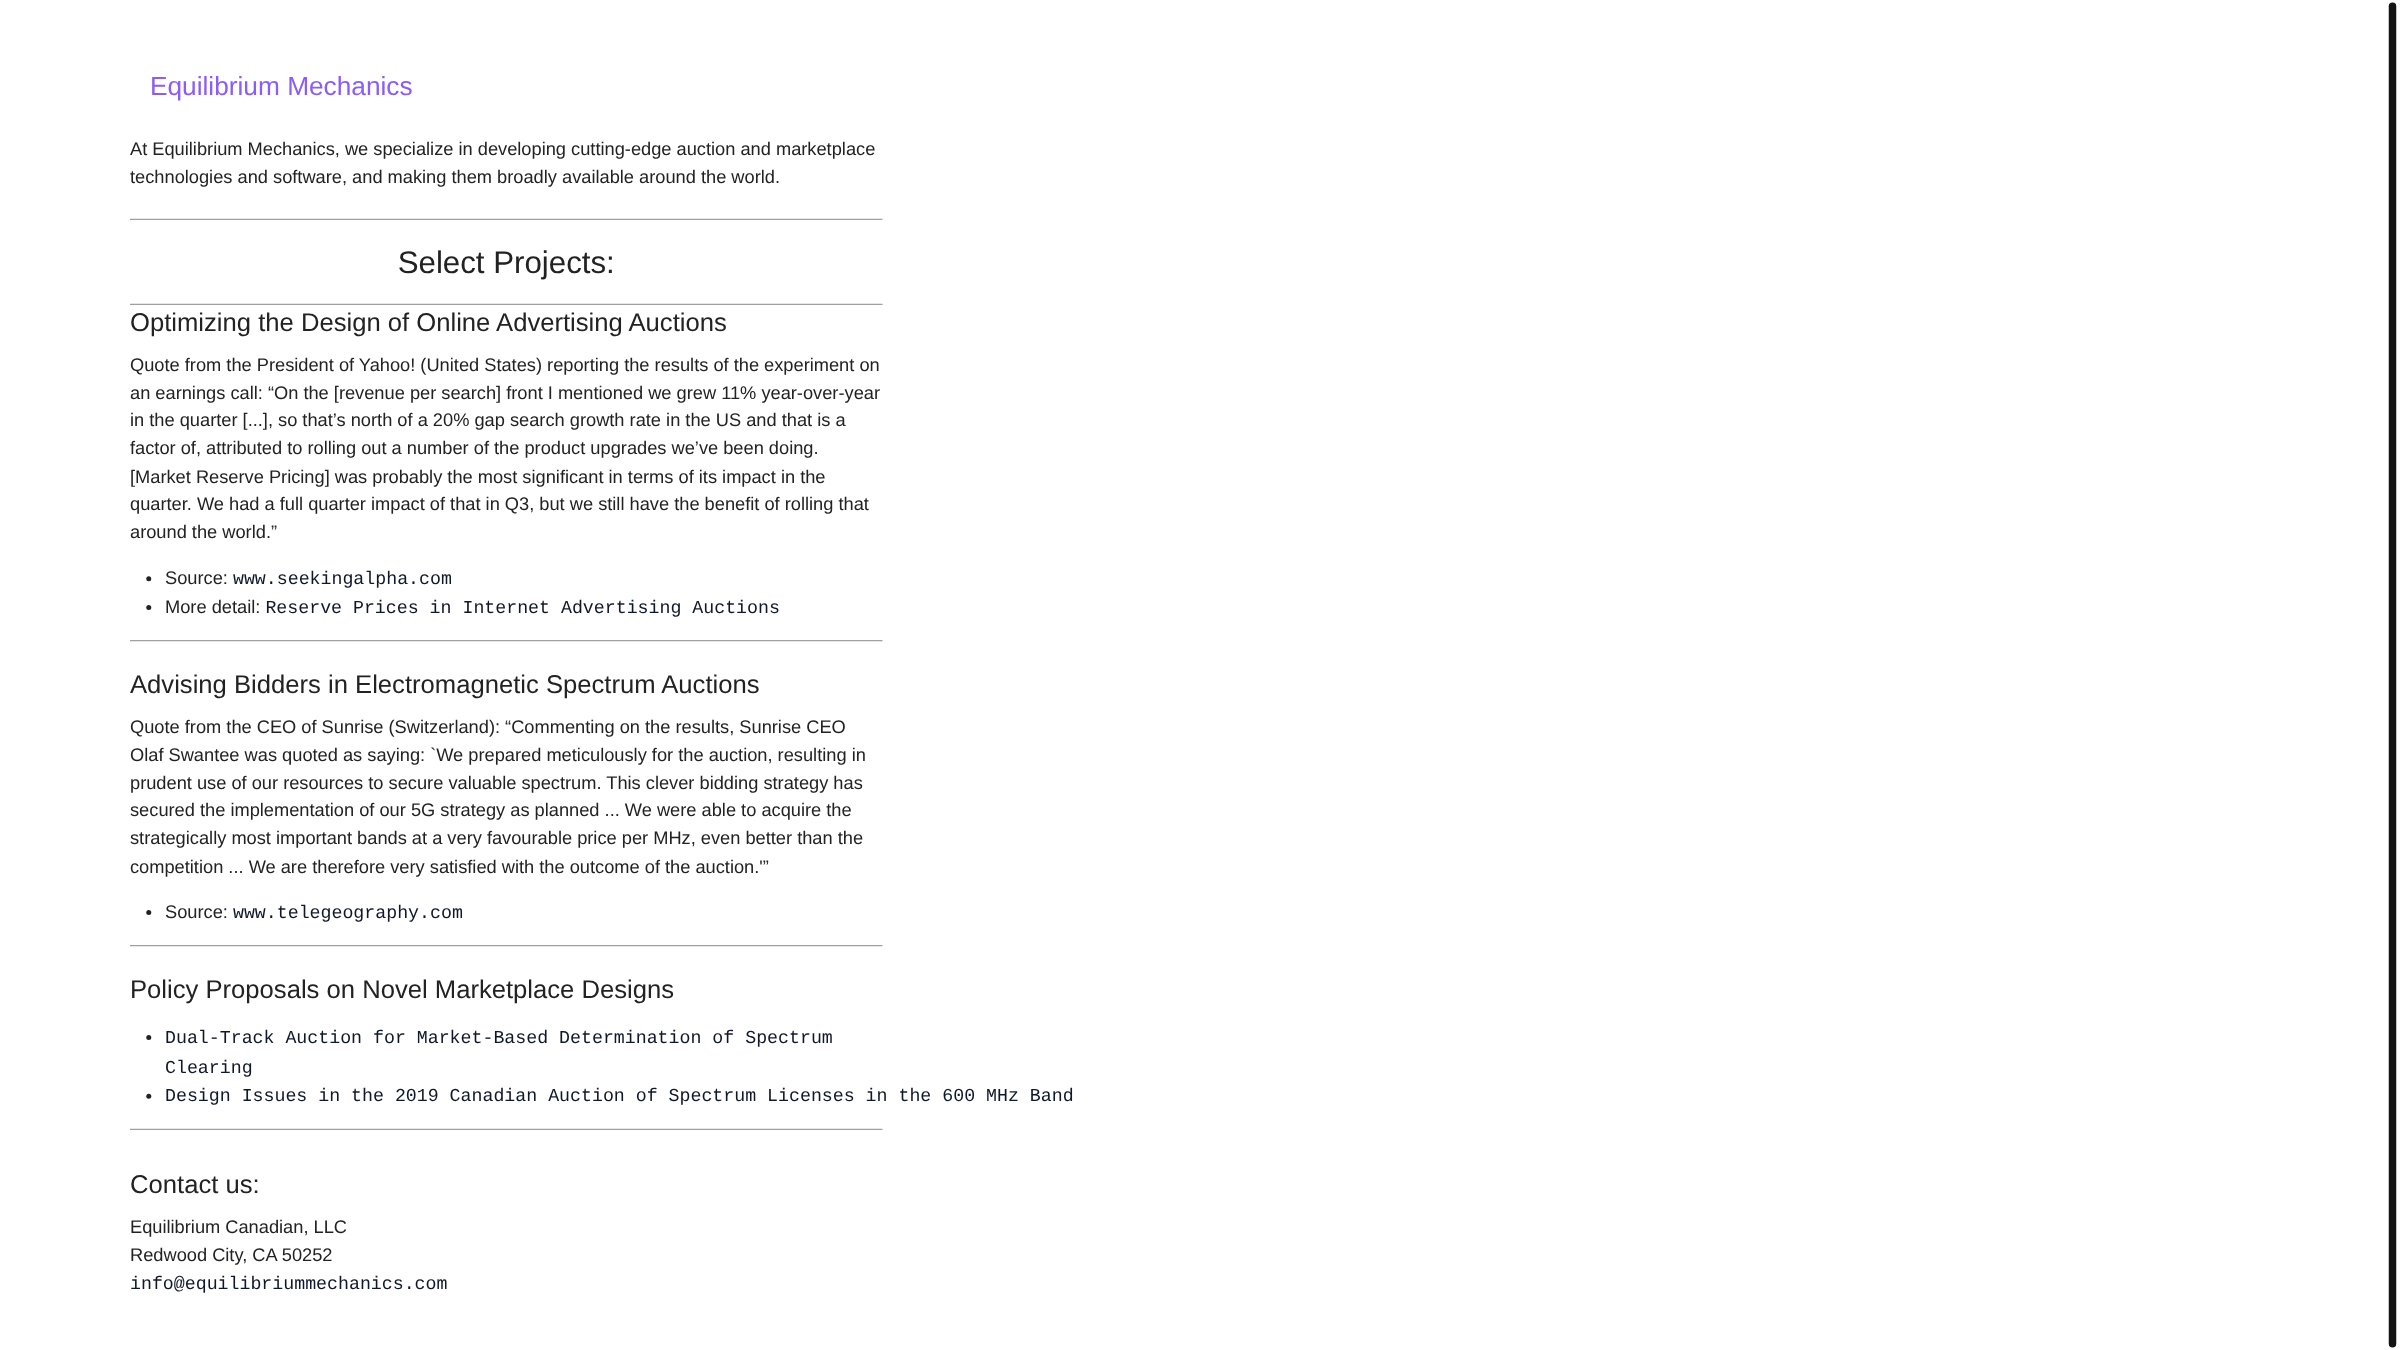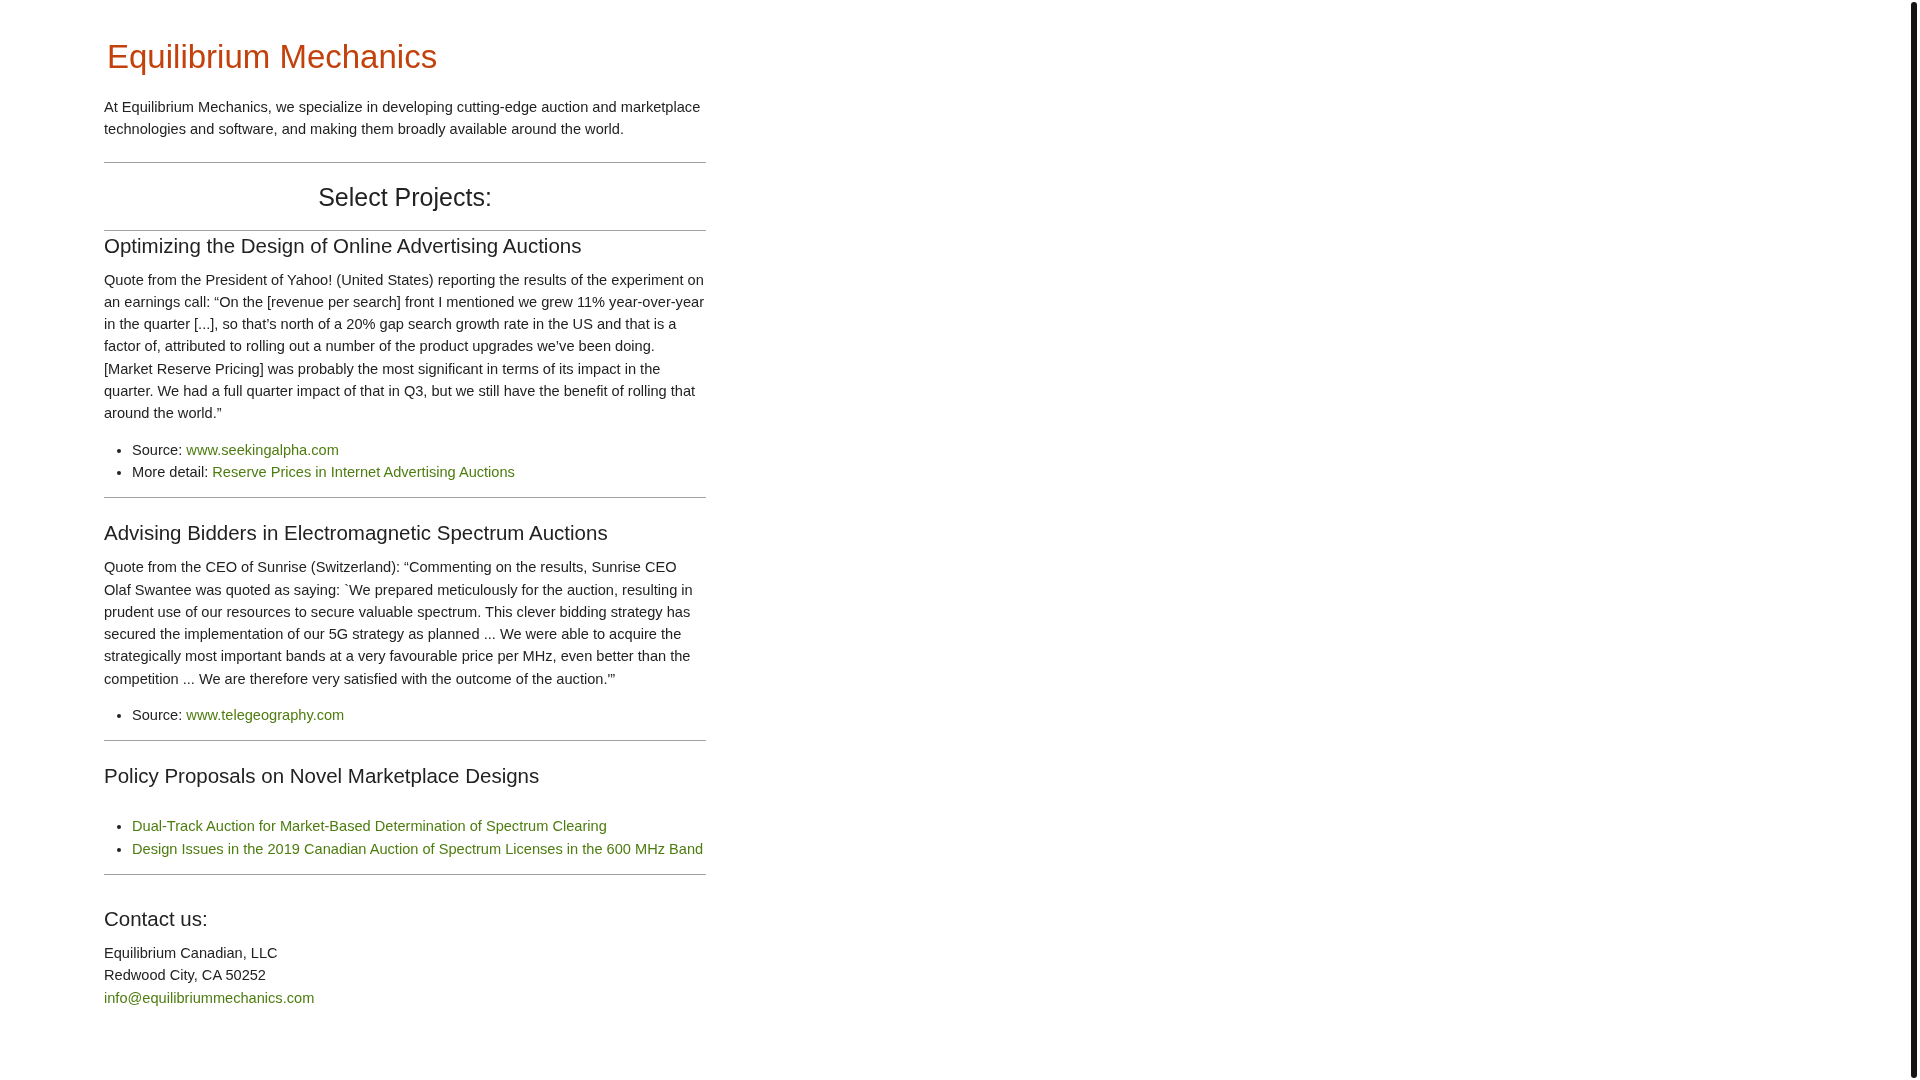--- a/index.html
+++ b/index.html
@@ -5,38 +5,38 @@
   html, body { margin: 0; padding: 0; background: #ffffff; }
   body {
     width: 1920px; height: 1080px; overflow: hidden; position: relative;
     font-family: "Liberation Sans", "DejaVu Sans", sans-serif;
     color: #222222;
   }
   .page {
     position: absolute; left: 104px; top: 32px; width: 602px;
   }
   h1 {
-    font-size: 33px; font-weight: normal; margin: 3px; line-height: 44px; color: #c2410c;
+    font-size: 21px; font-weight: normal; margin: 16px; line-height: 44px; color: #8b5cf6;
   }
   p, li, .line {
     font-size: 14.6px; line-height: 22.3px; margin: 0;
   }
   .intro { margin-top: 17px; }
   hr {
     border: none; border-top: 1.5px solid #a0a0a0; margin: 0; height: 0;
   }
   h2 {
     font-size: 25px; font-weight: normal; margin: 0; line-height: 36px; text-align: center;
   }
   h3 {
     font-size: 20.5px; font-weight: normal; margin: 0; line-height: 30px;
   }
   ul { margin: 0; padding-left: 28px; }
   li { list-style: disc; }
-  a { color: #4d7c0f; text-decoration: none; }
+  a { color: #0f172a; text-decoration: none; font-family: Liberation Mono, monospace; }
   .scrollbar {
     position: absolute; left: 1911px; top: 2px; width: 6px; height: 1076px;
     background: #141414; border-radius: 3px;
   }
 </style>
 </head>
 <body>
 
 <div class="page">
   <h1>Equilibrium Mechanics</h1>
@@ -66,21 +66,21 @@
     <ul style="margin-top:14px;">
       <li>
         <span>Source: </span><a href="#">www.telegeography.com</a>
       </li>
     </ul>
   </section>
   <hr style="margin-top:14px;">
 
   <section>
     <h3 style="margin-top:20px;">Policy Proposals on Novel Marketplace Designs</h3>
-    <ul style="margin-top:24px;">
+    <ul style="margin-top:12px;">
       <li>
         <a href="#">Dual-Track Auction for Market-Based Determination of Spectrum Clearing</a>
       </li>
       <li style="white-space:nowrap;">
         <a href="#">Design Issues in the 2019 Canadian Auction of Spectrum Licenses in the 600 MHz Band</a>
       </li>
     </ul>
   </section>
   <hr style="margin-top:14px;">
 

